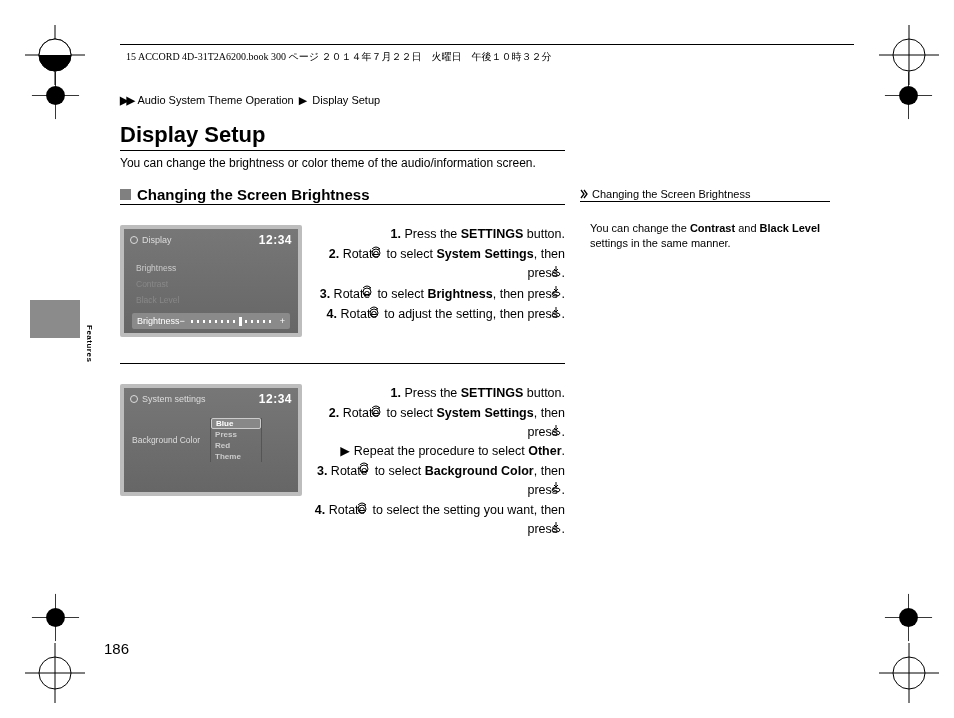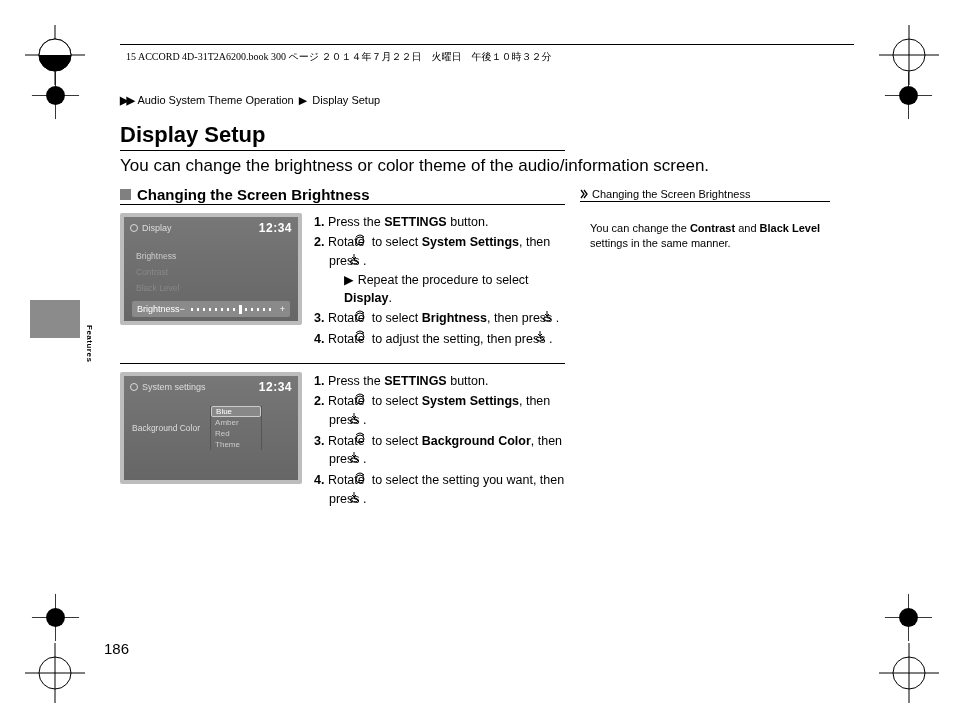--- a/index.html
+++ b/index.html
@@ -58,21 +58,21 @@
     position: absolute;
     top: 150px;
     left: 120px;
     width: 445px;
     border-top: 1px solid #000;
   }
   .intro {
     position: absolute;
     top: 156px;
     left: 120px;
-    font-size: 17px;
+    font-size: 12px;
   }
 
   .main-col {
     position: absolute;
     left: 120px;
     width: 445px;
   }
 
   .sub-head-row {
     display: flex;
@@ -88,22 +88,22 @@
     font-weight: bold;
   }
   .sub-head-underline {
     border-bottom: 1px solid #000;
     width: 100%;
     margin-top: 1px;
   }
 
   .section-body {
     display: flex;
-    gap: 12px;
-    margin-top: 8px;
+    gap: 2px;
+    margin-top: 20px;
   }
 
   .screenshot {
     width: 182px;
     height: 112px;
     background: linear-gradient(#777,#666);
     border: 4px solid #bdbdbd;
     border-radius: 2px;
     font-size: 9px;
     color:#ddd;
@@ -145,21 +145,21 @@
     background: repeating-linear-gradient(90deg,#fff 0 2px, transparent 2px 6px);
     margin: 0 6px;
     position:relative;
   }
   .screenshot .slider::after{
     content:"";
     position:absolute; top:-3px; left:58%;
     width:3px;height:9px;background:#fff;
   }
   .screenshot .opt {
-    padding:1px 4px; font-size:8px; color:#ccc;
+    padding:1px 4px; font-size:8px; color:#ccc;font-weight:bold;
   }
   .screenshot .opt.sel {
     background:#888; color:#fff; border:1px solid #ccc; border-radius:2px;
     display:inline-block; padding:0 4px;
   }
   .screenshot .label-row{
     margin:10px 8px 2px 8px; font-size:8.5px; color:#ddd;
     display:flex; align-items:center; gap:10px;
   }
   .screenshot .optstack{
@@ -167,21 +167,21 @@
     flex:0 0 50px;
     border-left:1px solid #555; border-right:1px solid #555;
   }
 
   .steps {
     font-size: 12.5px;
     line-height: 1.45;
     flex: 1;
   }
   .steps ol {
-    margin:0; padding:0 0 0 0; list-style:none;
+    margin:0; padding:0 0 0 0; list-style:none;text-align:right;
   }
   .steps li { margin-bottom: 2px; padding-left: 15px; text-indent:-15px;}
   .steps .num { font-weight: bold; }
   .steps .sub {
     padding-left: 15px;
     text-indent: 0;
   }
   .steps .tri {
     color:#000;
     margin-right: 4px;
@@ -359,21 +359,20 @@
       <ol>
         <li><span class="num">1.</span> <span>Press the </span><b>SETTINGS</b><span> button.</span></li>
         <li><span class="num">2.</span> <span>Rotate </span><span class="dial-icon"><svg width="14" height="12" viewBox="0 0 14 12">
                 <circle cx="7" cy="7" r="4" fill="none" stroke="#000"></circle>
                 <path d="M3 3 Q7 -1 11 3" fill="none" stroke="#000"></path>
                 <path d="M11 3 l-2 -1 l1 2 z" fill="#000"></path>
               </svg></span><span> to select </span><b>System Settings</b><span>, then press </span><span class="press-icon"><svg width="12" height="12" viewBox="0 0 12 12">
                 <ellipse cx="6" cy="9" rx="4" ry="2" fill="none" stroke="#000"></ellipse>
                 <path d="M6 1 v5 m-2 -2 l2 2 l2 -2" fill="none" stroke="#000"></path>
               </svg></span><span>.</span>
-          <div class="sub"><span class="tri">▶</span><span>Repeat the procedure to select </span><b>Display</b><span>.</span></div>
         </li>
         <li><span class="num">3.</span> <span>Rotate </span><span class="dial-icon"><svg width="14" height="12" viewBox="0 0 14 12">
                 <circle cx="7" cy="7" r="4" fill="none" stroke="#000"></circle>
                 <path d="M3 3 Q7 -1 11 3" fill="none" stroke="#000"></path>
                 <path d="M11 3 l-2 -1 l1 2 z" fill="#000"></path>
               </svg></span><span> to select </span><b>Brightness</b><span>, then press </span><span class="press-icon"><svg width="12" height="12" viewBox="0 0 12 12">
                 <ellipse cx="6" cy="9" rx="4" ry="2" fill="none" stroke="#000"></ellipse>
                 <path d="M6 1 v5 m-2 -2 l2 2 l2 -2" fill="none" stroke="#000"></path>
               </svg></span><span>.</span></li>
         <li><span class="num">4.</span> <span>Rotate </span><span class="dial-icon"><svg width="14" height="12" viewBox="0 0 14 12">
@@ -398,38 +397,39 @@
         <div class="left">
           <span class="dot"></span>
           <span>System settings</span>
         </div>
         <span class="time">12:34</span>
       </div>
       <div class="label-row">
         <span>Background Color</span>
         <div class="optstack">
           <span class="opt sel">Blue</span>
-          <span class="opt">Amber</span>
+          <span class="opt">Press</span>
           <span class="opt">Red</span>
           <span class="opt">Theme</span>
         </div>
       </div>
     </div>
 
     <div class="steps">
       <ol>
         <li><span class="num">1.</span> <span>Press the </span><b>SETTINGS</b><span> button.</span></li>
         <li><span class="num">2.</span> <span>Rotate </span><span class="dial-icon"><svg width="14" height="12" viewBox="0 0 14 12">
                 <circle cx="7" cy="7" r="4" fill="none" stroke="#000"></circle>
                 <path d="M3 3 Q7 -1 11 3" fill="none" stroke="#000"></path>
                 <path d="M11 3 l-2 -1 l1 2 z" fill="#000"></path>
               </svg></span><span> to select </span><b>System Settings</b><span>, then press </span><span class="press-icon"><svg width="12" height="12" viewBox="0 0 12 12">
                 <ellipse cx="6" cy="9" rx="4" ry="2" fill="none" stroke="#000"></ellipse>
                 <path d="M6 1 v5 m-2 -2 l2 2 l2 -2" fill="none" stroke="#000"></path>
               </svg></span><span>.</span>
+          <div class="sub"><span class="tri">▶</span><span>Repeat the procedure to select </span><b>Other</b><span>.</span></div>
         </li>
         <li><span class="num">3.</span> <span>Rotate </span><span class="dial-icon"><svg width="14" height="12" viewBox="0 0 14 12">
                 <circle cx="7" cy="7" r="4" fill="none" stroke="#000"></circle>
                 <path d="M3 3 Q7 -1 11 3" fill="none" stroke="#000"></path>
                 <path d="M11 3 l-2 -1 l1 2 z" fill="#000"></path>
               </svg></span><span> to select </span><b>Background Color</b><span>, then press </span><span class="press-icon"><svg width="12" height="12" viewBox="0 0 12 12">
                 <ellipse cx="6" cy="9" rx="4" ry="2" fill="none" stroke="#000"></ellipse>
                 <path d="M6 1 v5 m-2 -2 l2 2 l2 -2" fill="none" stroke="#000"></path>
               </svg></span><span>.</span></li>
         <li><span class="num">4.</span> <span>Rotate </span><span class="dial-icon"><svg width="14" height="12" viewBox="0 0 14 12">

